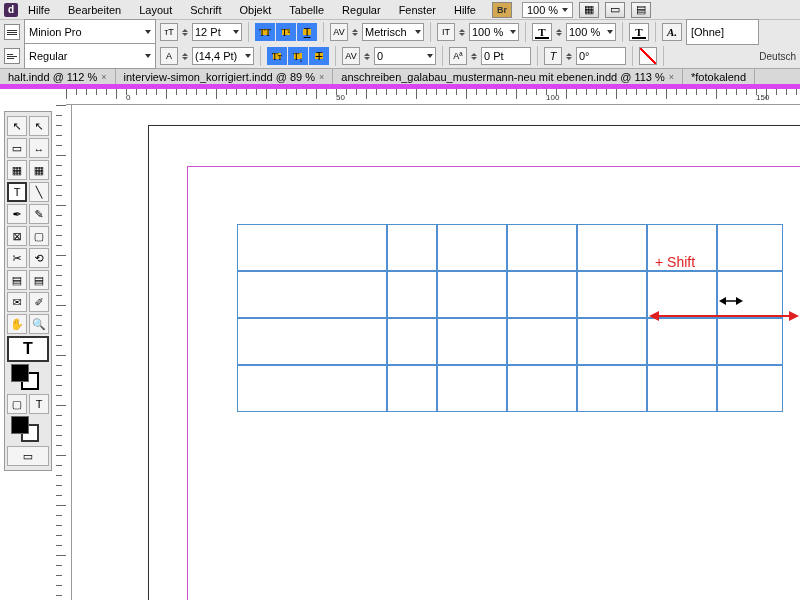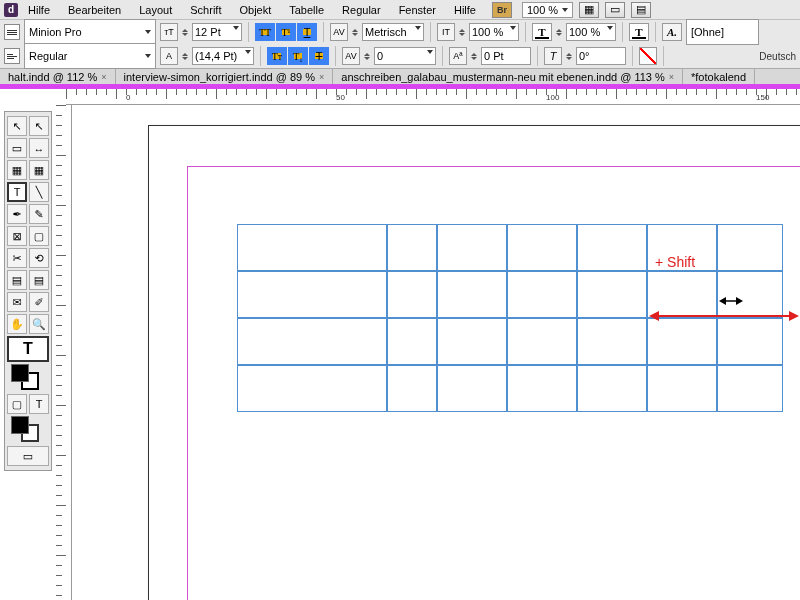--- a/index.html
+++ b/index.html
@@ -12,21 +12,21 @@
 .zoom-box { background: #fff; border: 1px solid #999; padding: 1px 4px; margin-left: 8px; display: flex; align-items: center; gap: 4px; }
 .dropdown-arrow { width: 0; height: 0; border-left: 3px solid transparent; border-right: 3px solid transparent; border-top: 4px solid #333; }
 .tb-icon { width: 20px; height: 16px; border: 1px solid #888; background: linear-gradient(#f8f8f8,#ddd); margin-left: 4px; display: flex; align-items: center; justify-content: center; }
 
 .control-panel { background: #e8e8e8; border-bottom: 1px solid #aaa; }
 .cp-row { display: flex; align-items: center; height: 24px; padding: 0 4px; gap: 4px; }
 .para-icon { width: 16px; height: 16px; border: 1px solid #888; background: #fff; display: flex; flex-direction: column; justify-content: center; padding: 2px; gap: 1px; }
 .para-icon span { height: 1px; background: #333; }
 .font-select { width: 132px; background: #fff; border: 1px solid #999; padding: 6px 4px; display: flex; justify-content: space-between; align-items: center; }
 .small-icon { width: 18px; height: 18px; border: 1px solid #999; background: #f4f4f4; display: flex; align-items: center; justify-content: center; font-size: 9px; }
-.num-input { width: 50px; background: #fff; border: 1px solid #999; padding: 2px; display: flex; justify-content: space-between; }
+.num-input { width: 50px; background: #fff; border: 1px solid #999; padding: 2px; display: flex; align-items: center; justify-content: space-between; }
 .spinner { display: flex; flex-direction: column; gap: 0; }
 .spinner div { width: 0; height: 0; border-left: 3px solid transparent; border-right: 3px solid transparent; }
 .spinner .up { border-bottom: 3px solid #555; margin-bottom: 1px; }
 .spinner .dn { border-top: 3px solid #555; }
 .tt-group { display: flex; gap: 1px; }
 .tt-btn { width: 20px; height: 18px; border: 6px solid #3b82f6; background: #eab308; display: flex; align-items: center; justify-content: center; font-size: 10px; font-family: Georgia, serif; }
 .divider { width: 1px; height: 20px; background: #bbb; margin: 0 2px; }
 .color-t { width: 20px; height: 18px; border: 1px solid #999; background: #fff; display: flex; align-items: center; justify-content: center; font-weight: bold; font-family: Georgia, serif; position: relative; }
 .color-t::after { content: ''; position: absolute; bottom: 1px; left: 2px; right: 2px; height: 2px; background: #000; }
 .a-char { width: 20px; height: 18px; border: 1px solid #999; background: #f4f4f4; display: flex; align-items: center; justify-content: center; font-weight: bold; font-family: Georgia, serif; font-style: italic; }

